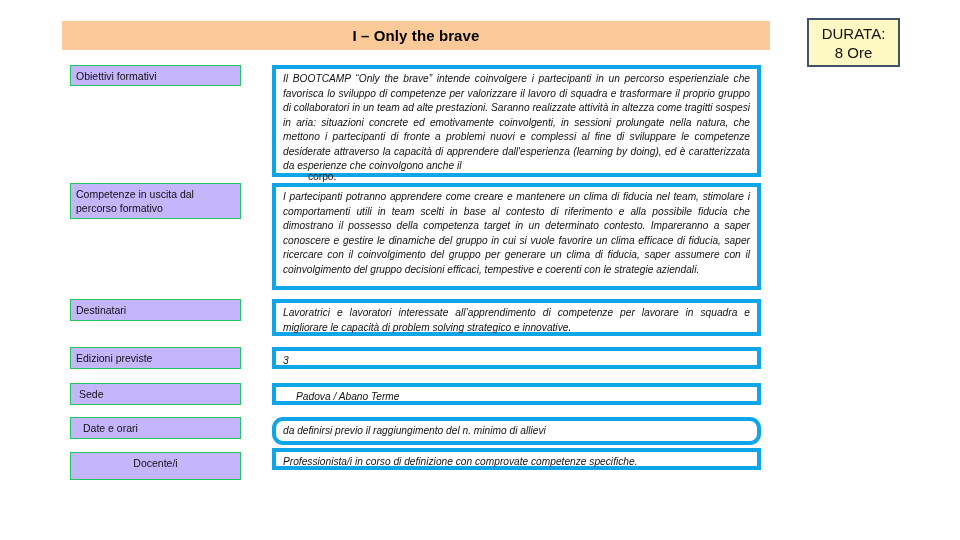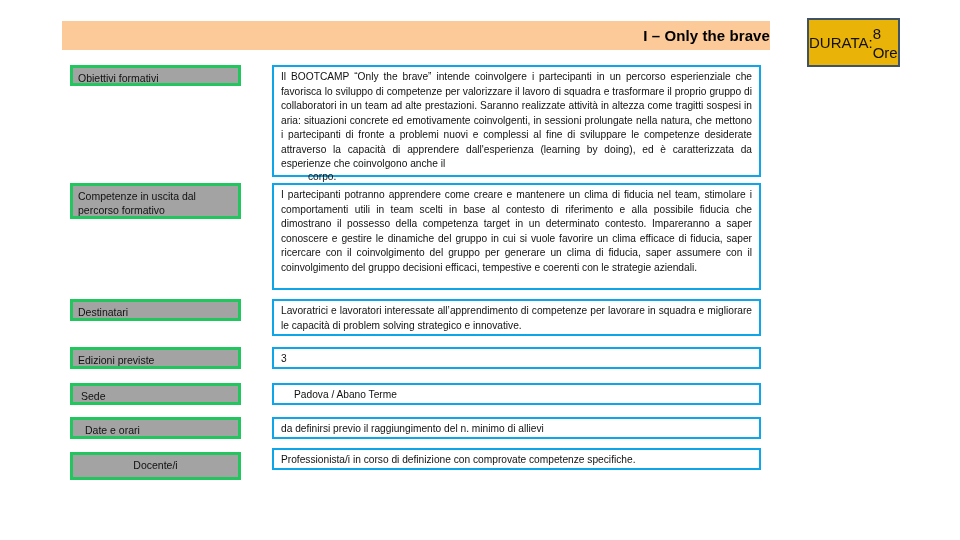--- a/index.html
+++ b/index.html
@@ -17,69 +17,70 @@
     }
     .title-bar {
       position: absolute;
       left: 62px;
       top: 21px;
       width: 708px;
       height: 29px;
       background: #fbca98;
       display: flex;
       align-items: center;
-      justify-content: flex-end;
+      justify-content: center;
     }
     .title-bar span {
       font-weight: bold;
       font-size: 15px;
       color: #000;
       letter-spacing: 0.1px;
     }
     .duration-box {
       position: absolute;
       left: 807px;
       top: 18px;
       width: 93px;
       height: 49px;
-      background: #eab308;
+      background: #fef9c3;
       border: 2px solid #3f5368;
       box-sizing: border-box;
       display: flex;
-      flex-direction: row;
+      flex-direction: column;
       align-items: center;
       justify-content: center;
       font-size: 15px;
       line-height: 19px;
       color: #111;
     }
     .label-box {
       position: absolute;
       left: 70px;
       width: 171px;
-      border: 3px solid #22c55e;
+      border: 1px solid #22c55e;
       box-sizing: border-box;
-      background: #a3a3a3;
+      background: #c4b5fd;
       font-size: 10.5px;
       line-height: 14px;
       padding: 3px 5px;
       color: #111;
     }
     .value-box {
       position: absolute;
       left: 272px;
       width: 489px;
-      border: 2px solid #0ea5e9;
+      border: 4px solid #0ea5e9;
       box-sizing: border-box;
       background: #fff;
       font-size: 10.2px;
       line-height: 14.5px;
       padding: 3px 7px 3px 7px;
       color: #111;
       text-align: justify;
+      font-style: italic;
     }
     .value-box.single {
       text-align: left;
     }
     .overflow-text {
       position: absolute;
       left: 280px;
       font-size: 10.2px;
       line-height: 14px;
       color: #111;
@@ -129,21 +130,21 @@
 <div class="label-box" style="top:383px; height:22px;padding-left:8px;">
   <span>Sede</span>
 </div>
 <div class="value-box single" style="top:383px; height:22px;padding-left:20px;">
   <span>Padova / Abano Terme</span>
 </div>
 
 <div class="label-box" style="top:417px; height:22px;padding-left:12px;">
   <span>Date e orari</span>
 </div>
-<div class="value-box single" style="top:417px; height:22px;">
+<div class="value-box single" style="top:417px; height:28px;border-radius:11px;">
   <span>da definirsi previo il raggiungimento del n. minimo di allievi</span>
 </div>
 
 <div class="label-box" style="top:452px; height:28px;text-align:center;">
   <span>Docente/i</span>
 </div>
 <div class="value-box single" style="top:448px; height:22px;">
   <span>Professionista/i in corso di definizione con comprovate competenze specifiche.</span>
 </div>
 

